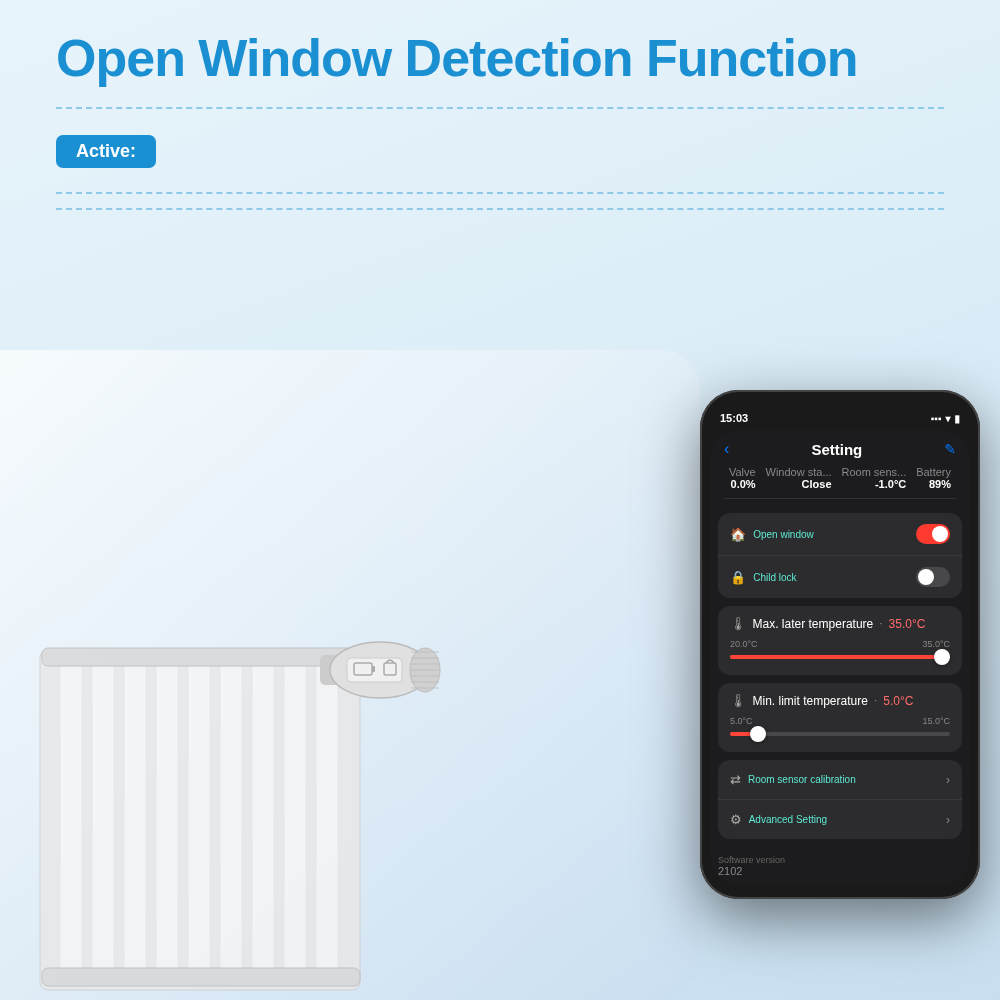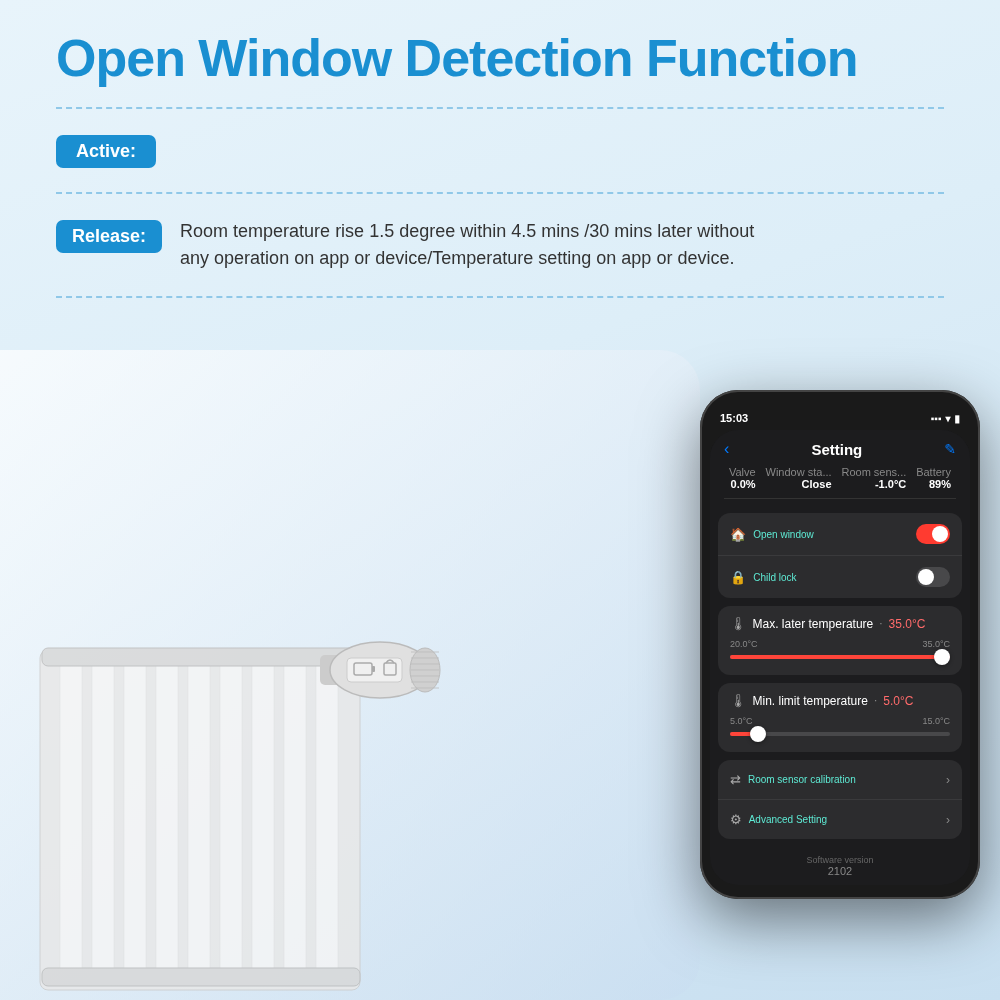--- a/index.html
+++ b/index.html
@@ -341,21 +341,21 @@
     .nav-item:last-child {
       border-bottom: none;
     }
 
     .nav-chevron {
       color: #888;
       font-size: 12px;
     }
 
     .version-section {
-      text-align: center;
+      text-align: left;
       padding: 8px;
     }
     .version-label {
       color: #666;
       font-size: 9px;
     }
     .version-number {
       color: #888;
       font-size: 11px;
     }
@@ -437,24 +437,20 @@
   <h1 class="main-title">Open Window Detection Function</h1>
 
   <hr class="divider">
 
   <div class="info-row">
     <div class="badge">Active:</div>
   </div>
 
   <hr class="divider">
 
-  <div class="info-row">
-    <div class="badge">Release:</div>
-    <p class="info-text">Room temperature rise 1.5 degree within 4.5 mins /30 mins later without any operation on app or device/Temperature setting on app or device.</p>
-  </div>
 
   <hr class="divider">
 </div>
 
 <div class="phone-wrapper">
   <div class="phone">
 
     <div class="phone-status-bar">
       <span>15:03</span>
       <div class="status-icons">

